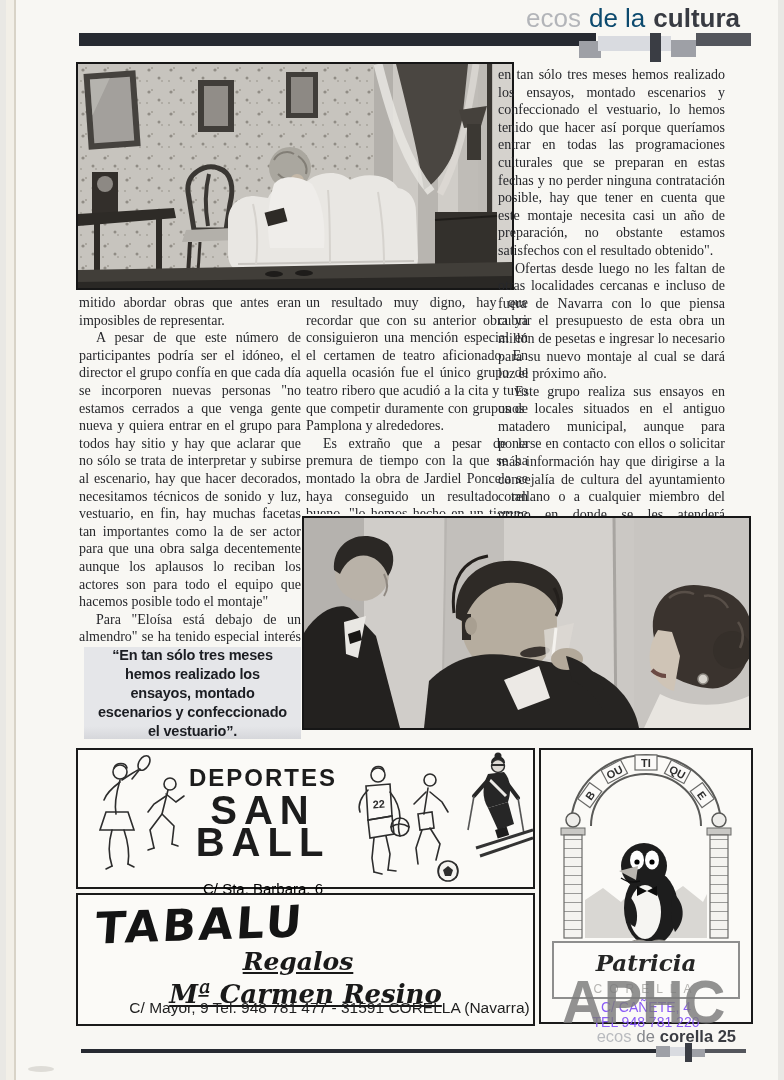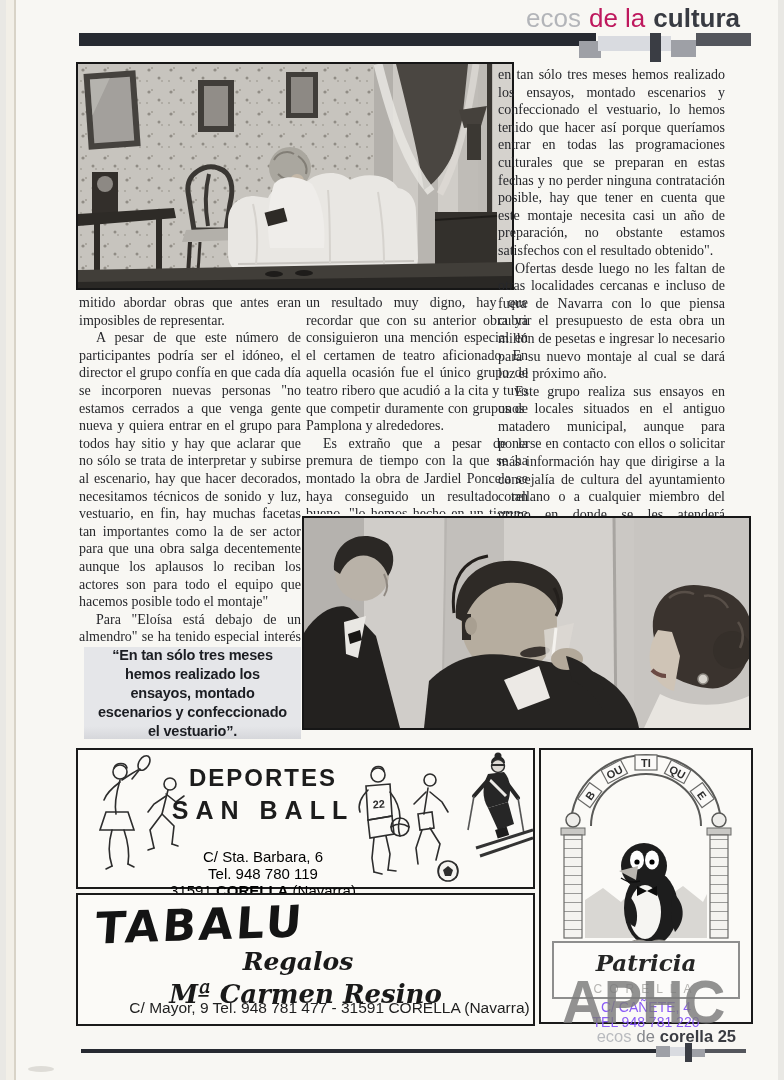--- a/index.html
+++ b/index.html
@@ -5,21 +5,21 @@
   html,body{margin:0;padding:0;background:#e9e8e4;}
   .page{position:relative;width:772px;height:1080px;margin:0 auto;background:#f8f7f3;overflow:hidden;
         font-family:"Liberation Serif",serif;color:#26272b;}
   .edge-strip{position:absolute;left:0;top:0;width:8px;height:1080px;background:#f2efe7;}
   .edge-line{position:absolute;left:8px;top:0;width:2px;height:1080px;background:#d8d3c7;}
 
   
   .masthead{position:absolute;top:3px;right:38px;display:flex;gap:8px;align-items:baseline;
             font-family:"Liberation Sans",sans-serif;font-size:26px;line-height:30px;}
   .mh-light{color:#b3b5b9;}
-  .mh-mid{color:#be185d;}
+  .mh-mid{color:#0c4a6e;}
   .mh-dark{color:#383b42;font-weight:bold;}
   .bar-seg{position:absolute;}
 
   
   .col{position:absolute;text-align:justify;font-size:14px;line-height:17.6px;overflow:hidden;}
   .col p{margin:0;}
   .col p.indent{text-indent:17px;}
 
   .quote-box{position:absolute;left:78px;top:647px;width:217px;height:92px;
              background:linear-gradient(#e5e6e9 86%,#d6d7db);display:flex;align-items:center;justify-content:center;}
@@ -34,28 +34,28 @@
   
   .ad{position:absolute;border:2px solid #1a1a1a;box-sizing:border-box;background:#fbfaf7;}
   .ad-sanball{left:70px;top:748px;width:459px;height:141px;}
   .ad-tabalu{left:70px;top:893px;width:459px;height:133px;}
   .ad-patricia{left:533px;top:748px;width:214px;height:276px;}
   .ad svg.art{position:absolute;left:0;top:0;width:100%;height:100%;}
 
   .sb-text{position:absolute;left:58px;top:12px;width:254px;text-align:center;
            font-family:"Liberation Sans",sans-serif;color:#1c1c1c;}
   .sb-line1{font-size:24px;font-weight:bold;letter-spacing:2px;line-height:32px;}
-  .sb-line2{font-size:25px;font-weight:bold;letter-spacing:7px;line-height:32px;}
+  .sb-line2{font-size:40px;font-weight:bold;letter-spacing:7px;line-height:32px;}
   .sb-addr{font-size:15px;line-height:17px;color:#000000;margin-top:22px;}
   .sb-addr .b{font-weight:bold;}
 
   .tb-name{position:absolute;left:18px;top:4px;font-family:"DejaVu Sans",sans-serif;font-weight:bold;
            font-size:44px;letter-spacing:3px;color:#141414;transform:skewX(-6deg) rotate(-2deg);}
   .tb-script{position:absolute;width:100%;text-align:center;font-family:"DejaVu Serif",serif;
-             font-style:italic;font-weight:bold;color:#191919;}
+             font-style:italic;font-weight:bold;color:#191919;text-decoration:underline;}
   .tb-tag{top:52px;left:70px;width:300px;font-size:25px;}
   .tb-owner{top:84px;left:0;font-size:26px;}
   .tb-addr{position:absolute;bottom:7px;width:100%;text-align:center;
            font-family:"Liberation Sans",sans-serif;font-size:15.5px;color:#1f1f1f;padding-left:24px;}
 
   .pat-panel{position:absolute;left:11px;top:191px;width:188px;height:58px;background:#fcfbf9;
              border:2px solid #8e8e8e;box-sizing:border-box;text-align:center;}
   .pat-name{font-family:"DejaVu Serif",serif;font-style:italic;font-weight:bold;font-size:23px;
             line-height:40px;color:#262626;}
   .pat-city{font-family:"Liberation Sans",sans-serif;font-size:12px;letter-spacing:7px;color:#b5b4b1;line-height:12px;}

